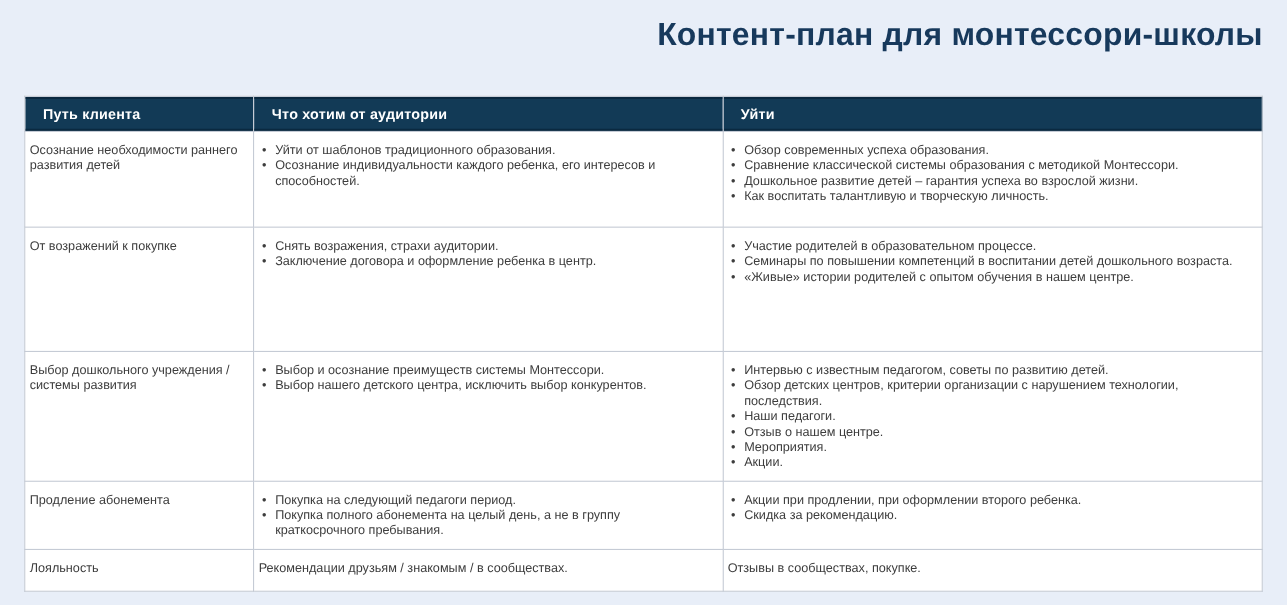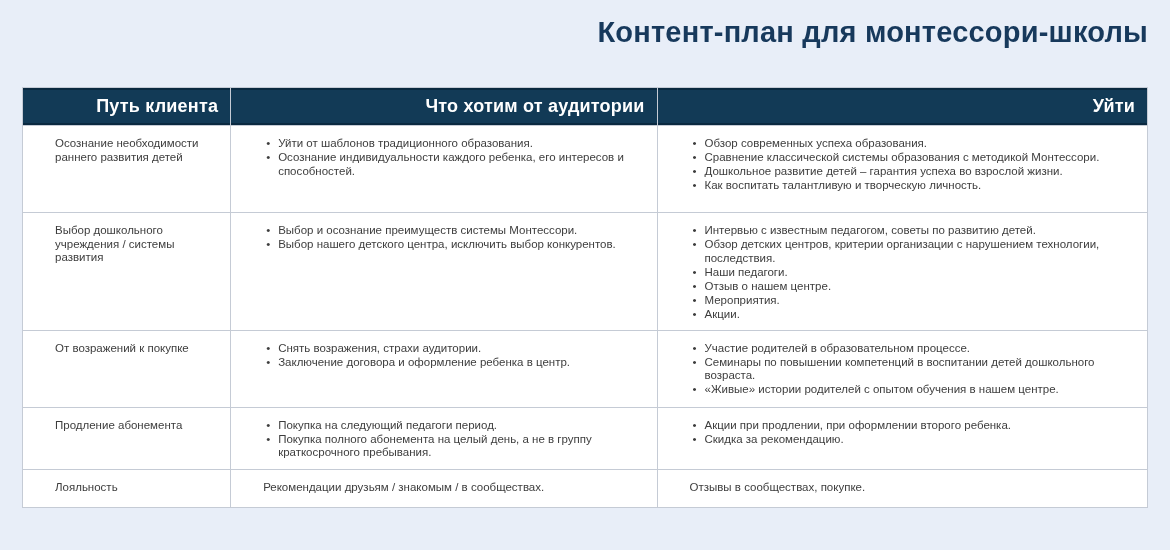--- a/index.html
+++ b/index.html
@@ -39,31 +39,31 @@
     border-collapse:collapse;
     table-layout:fixed;
     background:var(--cell-bg);
   }
   col.c1{width:18.5%;}
   col.c2{width:37.9%;}
   col.c3{width:43.6%;}
   th{
     background:var(--header-bg);
     color:var(--header-text);
-    font-size:18px;font-weight:bold;
-    text-align:right;
+    font-size:13px;font-weight:bold;
+    text-align:left;
     padding:8px 12px 8px 16px;
     border:1px solid var(--border);
     box-shadow:inset 0 2px 0 var(--header-edge), inset 0 -2px 0 var(--header-edge);
     letter-spacing:0.2px;
   }
   td{
     vertical-align:top;
     border:1px solid var(--border);
-    padding:11px 14px 8px 32px;
+    padding:11px 14px 8px 4px;
     font-size:11.5px;
     line-height:13.5px;
   }
   tbody tr:nth-child(1) td{height:87px;}
   tbody tr:nth-child(2) td{height:113px;}
   tbody tr:nth-child(3) td{height:77px;}
   tbody tr:nth-child(4) td{height:62px;}
   tbody tr:nth-child(5) td{height:38px;}
   .bullet{
     display:flex;
@@ -121,20 +121,47 @@
               <span class="marker">•</span>
               <span class="text">Дошкольное развитие детей – гарантия успеха во взрослой жизни.</span>
             </div>
             <div class="bullet">
               <span class="marker">•</span>
               <span class="text">Как воспитать талантливую и творческую личность.</span>
             </div>
           </td>
         </tr>
         <tr>
+          <td>От возражений к покупке</td>
+          <td>
+            <div class="bullet">
+              <span class="marker">•</span>
+              <span class="text">Снять возражения, страхи аудитории.</span>
+            </div>
+            <div class="bullet">
+              <span class="marker">•</span>
+              <span class="text">Заключение договора и оформление ребенка в центр.</span>
+            </div>
+          </td>
+          <td>
+            <div class="bullet">
+              <span class="marker">•</span>
+              <span class="text">Участие родителей в образовательном процессе.</span>
+            </div>
+            <div class="bullet">
+              <span class="marker">•</span>
+              <span class="text">Семинары по повышении компетенций в воспитании детей дошкольного возраста.</span>
+            </div>
+            <div class="bullet">
+              <span class="marker">•</span>
+              <span class="text">«Живые» истории родителей с опытом обучения в нашем центре.</span>
+            </div>
+          </td>
+        </tr>
+        <tr>
           <td>Выбор дошкольного учреждения / системы развития</td>
           <td>
             <div class="bullet">
               <span class="marker">•</span>
               <span class="text">Выбор и осознание преимуществ системы Монтессори.</span>
             </div>
             <div class="bullet">
               <span class="marker">•</span>
               <span class="text">Выбор нашего детского центра, исключить выбор конкурентов.</span>
             </div>
@@ -156,47 +183,20 @@
               <span class="marker">•</span>
               <span class="text">Отзыв о нашем центре.</span>
             </div>
             <div class="bullet">
               <span class="marker">•</span>
               <span class="text">Мероприятия.</span>
             </div>
             <div class="bullet">
               <span class="marker">•</span>
               <span class="text">Акции.</span>
-            </div>
-          </td>
-        </tr>
-        <tr>
-          <td>От возражений к покупке</td>
-          <td>
-            <div class="bullet">
-              <span class="marker">•</span>
-              <span class="text">Снять возражения, страхи аудитории.</span>
-            </div>
-            <div class="bullet">
-              <span class="marker">•</span>
-              <span class="text">Заключение договора и оформление ребенка в центр.</span>
-            </div>
-          </td>
-          <td>
-            <div class="bullet">
-              <span class="marker">•</span>
-              <span class="text">Участие родителей в образовательном процессе.</span>
-            </div>
-            <div class="bullet">
-              <span class="marker">•</span>
-              <span class="text">Семинары по повышении компетенций в воспитании детей дошкольного возраста.</span>
-            </div>
-            <div class="bullet">
-              <span class="marker">•</span>
-              <span class="text">«Живые» истории родителей с опытом обучения в нашем центре.</span>
             </div>
           </td>
         </tr>
         <tr>
           <td>Продление абонемента</td>
           <td>
             <div class="bullet">
               <span class="marker">•</span>
               <span class="text">Покупка на следующий педагоги период.</span>
             </div>

